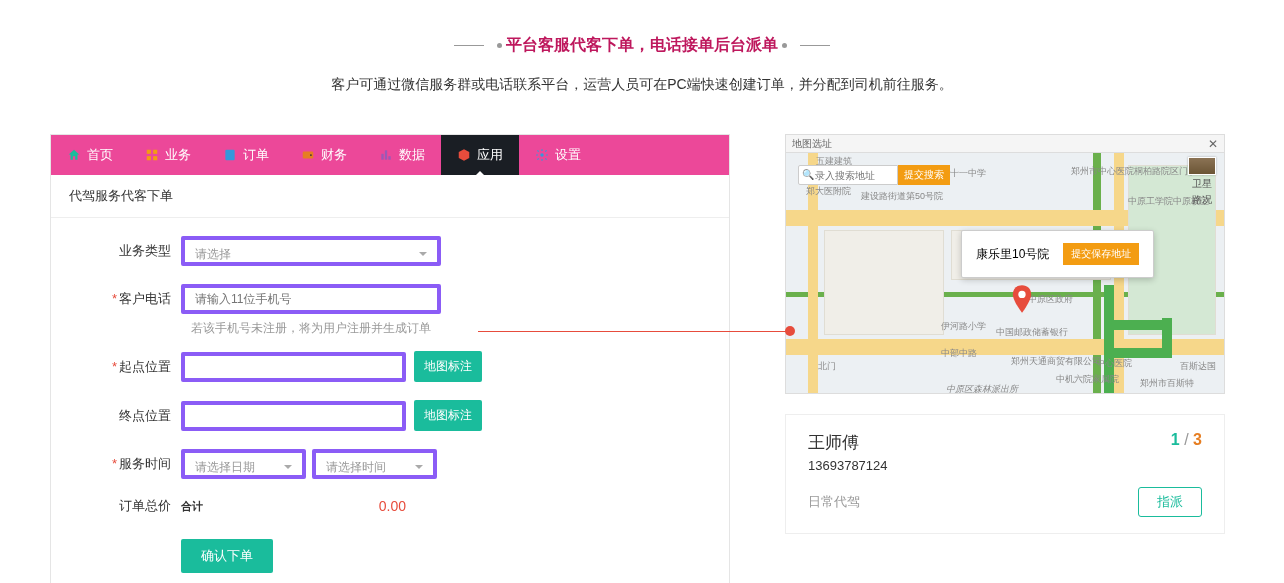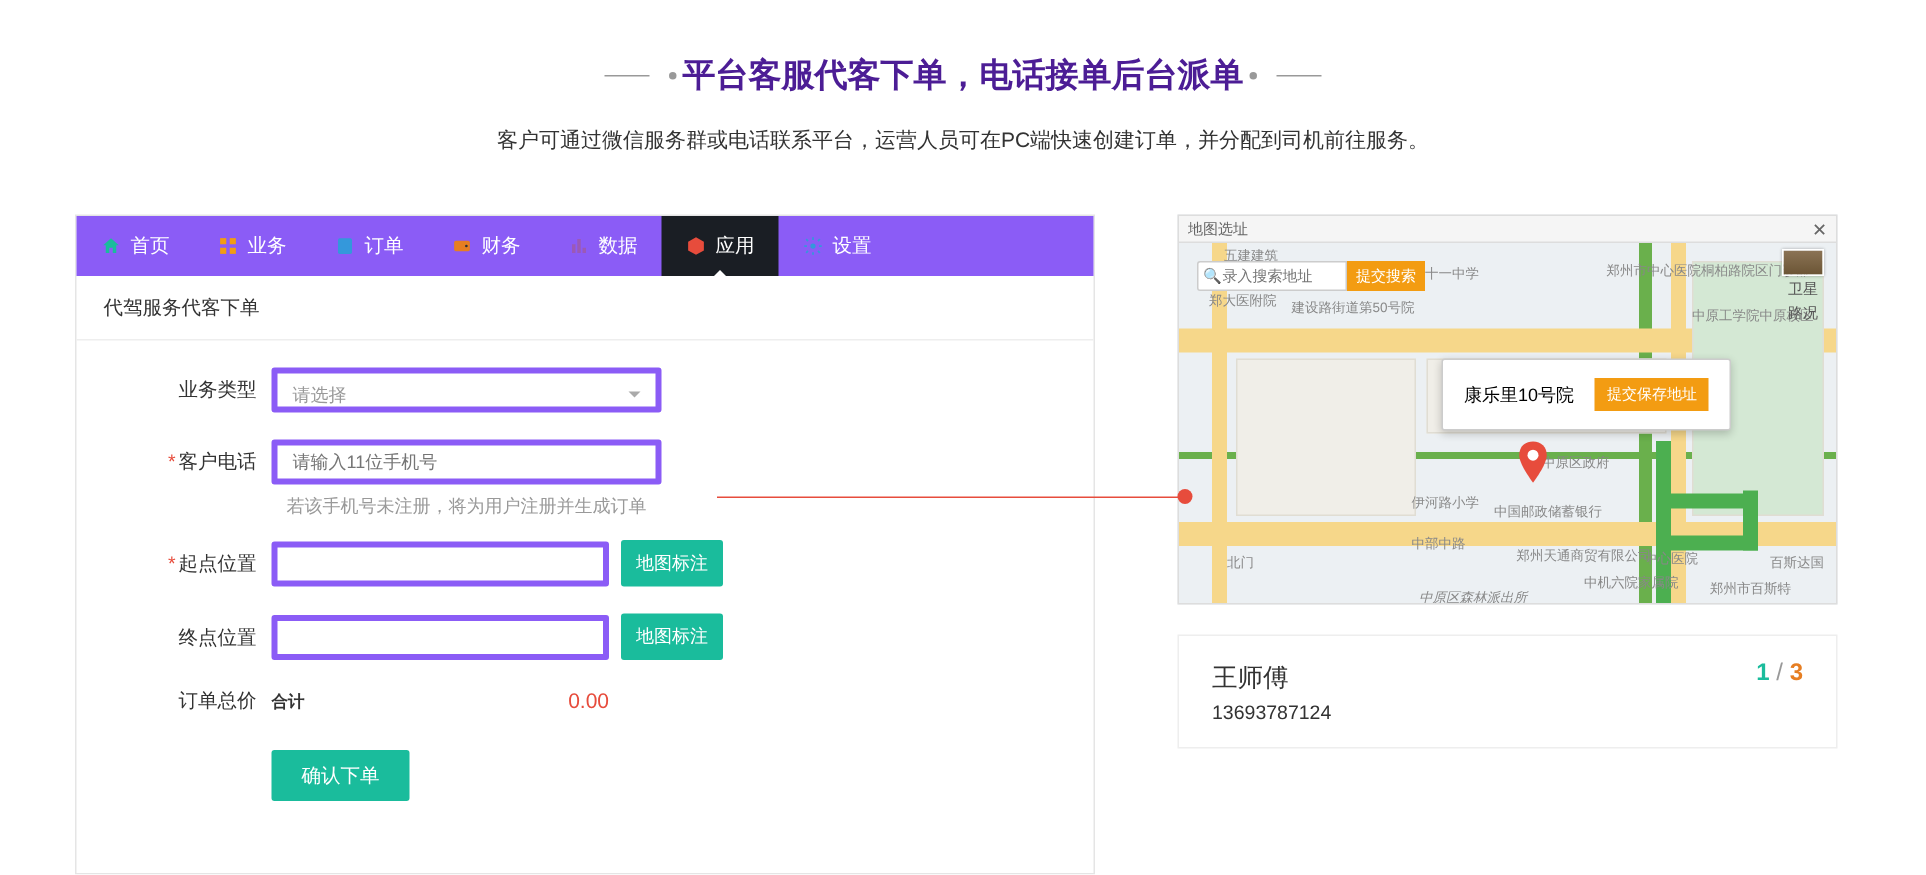--- a/index.html
+++ b/index.html
@@ -1,24 +1,24 @@
 <!DOCTYPE html>
 <html><head>
 <meta charset="utf-8">
 <style>
 * { margin: 0; padding: 0; box-sizing: border-box; font-family: "Microsoft YaHei", sans-serif; }
 body { background: #ffffff; width: 1284px; height: 583px; overflow: hidden; }
 .page-title-wrap { text-align: center; padding: 35px 0 20px; }
 .title-line { display: inline-block; width: 30px; height: 1px; background: #999; vertical-align: middle; margin: 0 8px; position: relative; }
 .title-dot { display: inline-block; width: 5px; height: 5px; border-radius: 50%; background: #999; vertical-align: middle; }
-.page-title { font-size: 22px; font-weight: bold; color: #4c1d95; vertical-align: middle; }
+.page-title { font-size: 16px; font-weight: bold; color: #be185d; vertical-align: middle; }
 .page-subtitle { text-align: center; font-size: 14px; color: #333; margin-bottom: 40px; }
 .main-wrap { display: flex; gap: 55px; padding: 0 50px; align-items: flex-start; }
 .left-panel { width: 680px; border: 1px solid #e5e5e5; background: #fff; }
-.nav-bar { background: #8b5cf6; height: 40px; display: flex; align-items: stretch; }
+.nav-bar { background: #ec4899; height: 40px; display: flex; align-items: stretch; }
 .nav-item { display: flex; align-items: center; padding: 0 16px; color: #fff; font-size: 13px; gap: 6px; cursor: pointer; position: relative; }
 .nav-item.active { background: #1a1e24; }
 .nav-item.active::after { content:""; position:absolute; bottom:-1px; left:50%; transform:translateX(-50%); border:5px solid transparent; border-bottom-color:#fff;}
 .nav-icon { width: 14px; height: 14px; display: inline-flex; align-items: center; justify-content: center; }
 .page-header { padding: 12px 18px; font-size: 13px; color: #333; border-bottom: 1px solid #eee; }
 .form-area { padding: 18px 40px 30px; }
 .form-row { display: flex; align-items: center; margin-bottom: 18px; font-size: 13px; }
 .form-label { width: 90px; text-align: right; color: #333; padding-right: 10px; }
 .req::before { content: "*"; color: #e74c3c; margin-right: 2px; }
 .input { height: 30px; border: 4px solid #8b5cf6; border-radius: 2px; padding: 0 10px; font-size: 12px; color: #333; }
@@ -173,20 +173,25 @@
         <input class="input w225" style="">
         <button class="btn-tag">地图标注</button>
       </div>
 
       <div class="form-row">
         <span class="form-label">终点位置</span>
         <input class="input w225" style="">
         <button class="btn-tag">地图标注</button>
       </div>
 
+      <div class="form-row">
+        <span class="form-label req">服务时间</span>
+        <div class="input w125 select-like" style="line-height:28px;color:#999;margin-right:6px;">请选择日期</div>
+        <div class="input w125 select-like" style="line-height:28px;color:#999;">请选择时间</div>
+      </div>
 
       <div class="form-row">
         <span class="form-label">订单总价</span>
         <div class="total-wrap">
           <span class="total-label">合计</span>
           <span class="total-val">0.00</span>
         </div>
       </div>
 
       <div class="form-row" style="margin-top:24px;">
@@ -261,20 +266,24 @@
         <div>
           <div class="driver-name">王师傅</div>
           <div class="driver-phone">13693787124</div>
         </div>
         <div class="driver-count">
           <span class="cnt-cur">1</span>
           <span class="cnt-sep"> / </span>
           <span class="cnt-tot">3</span>
         </div>
       </div>
+      <div class="driver-bottom">
+        <span class="driver-tag">日常代驾</span>
+        <button class="btn-assign">指派</button>
+      </div>
     </div>
   </div>
 </div>
 
 <div class="connector-wrap">
   <div class="connector-line" style="top:331px;left:478px;width:312px;"></div>
   <div class="connector-dot" style="top:326px;left:785px;"></div>
 </div>
 
 </body></html>

